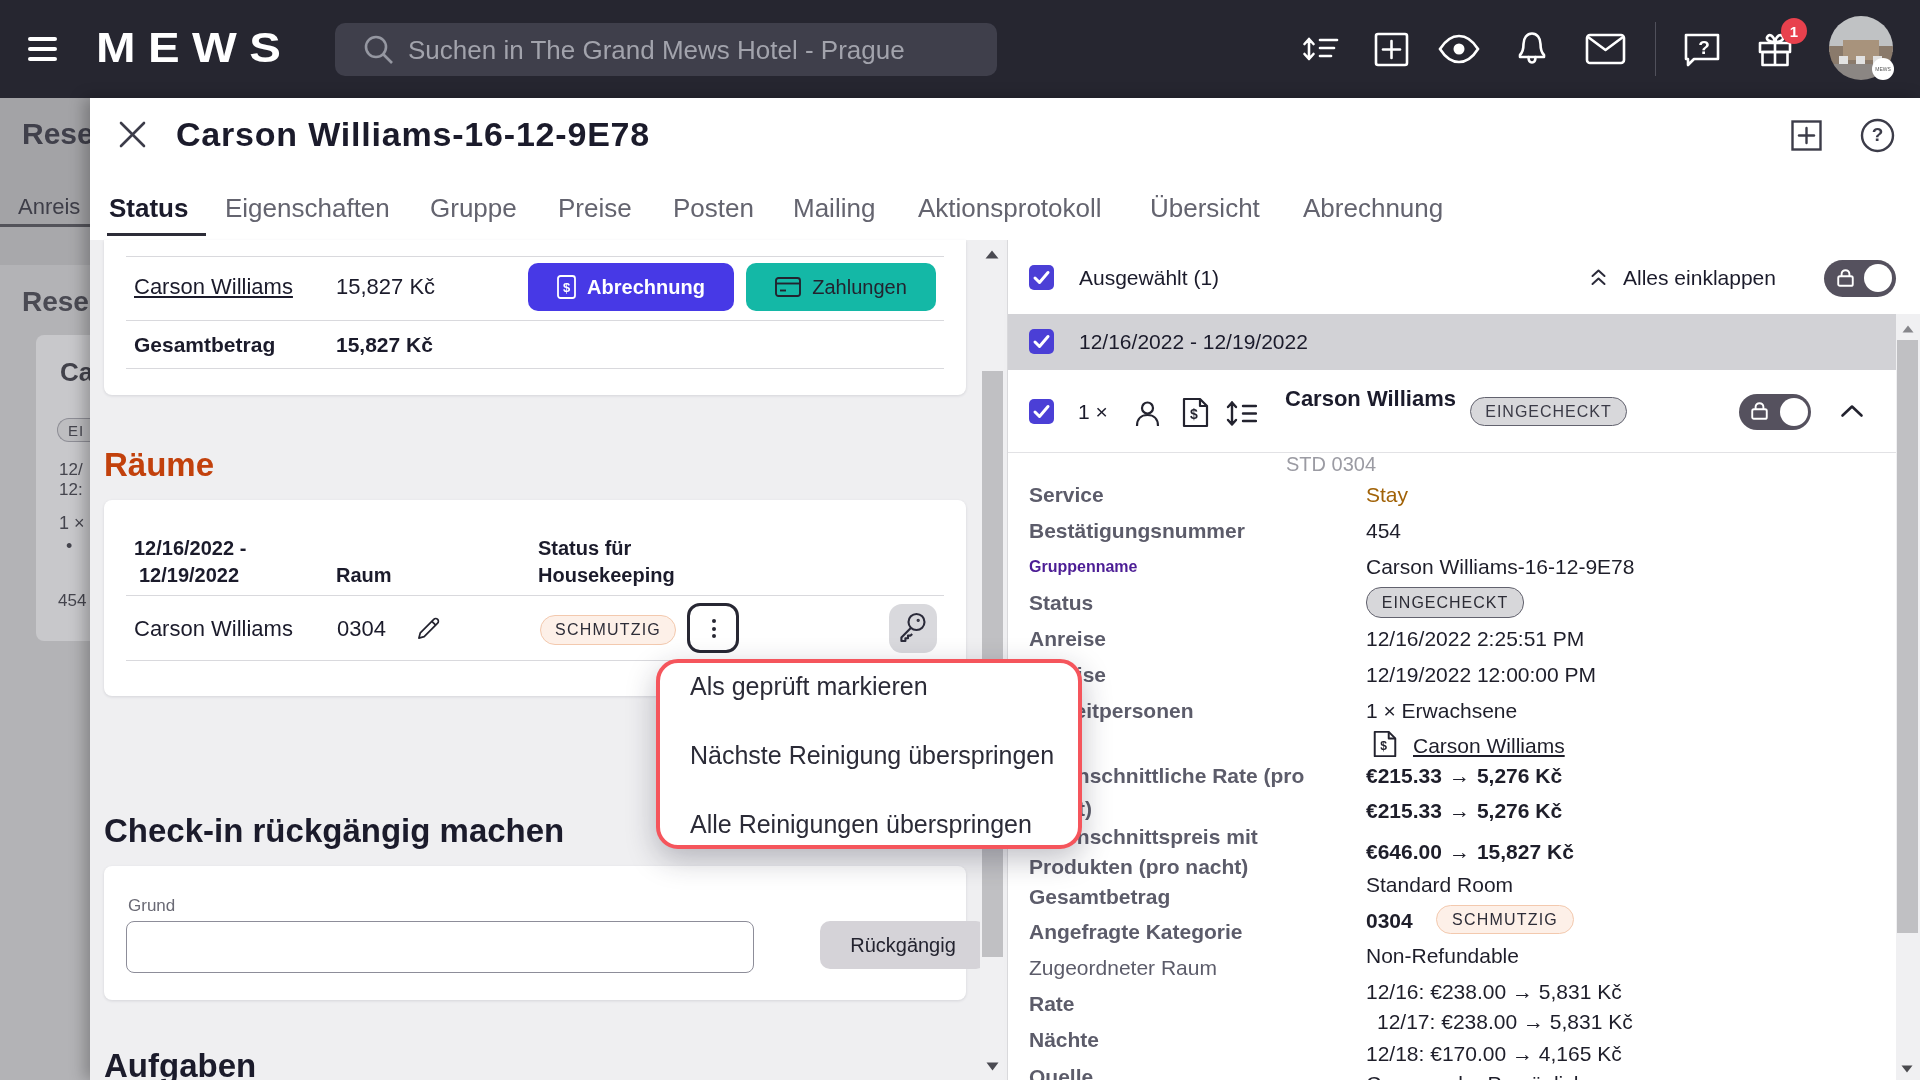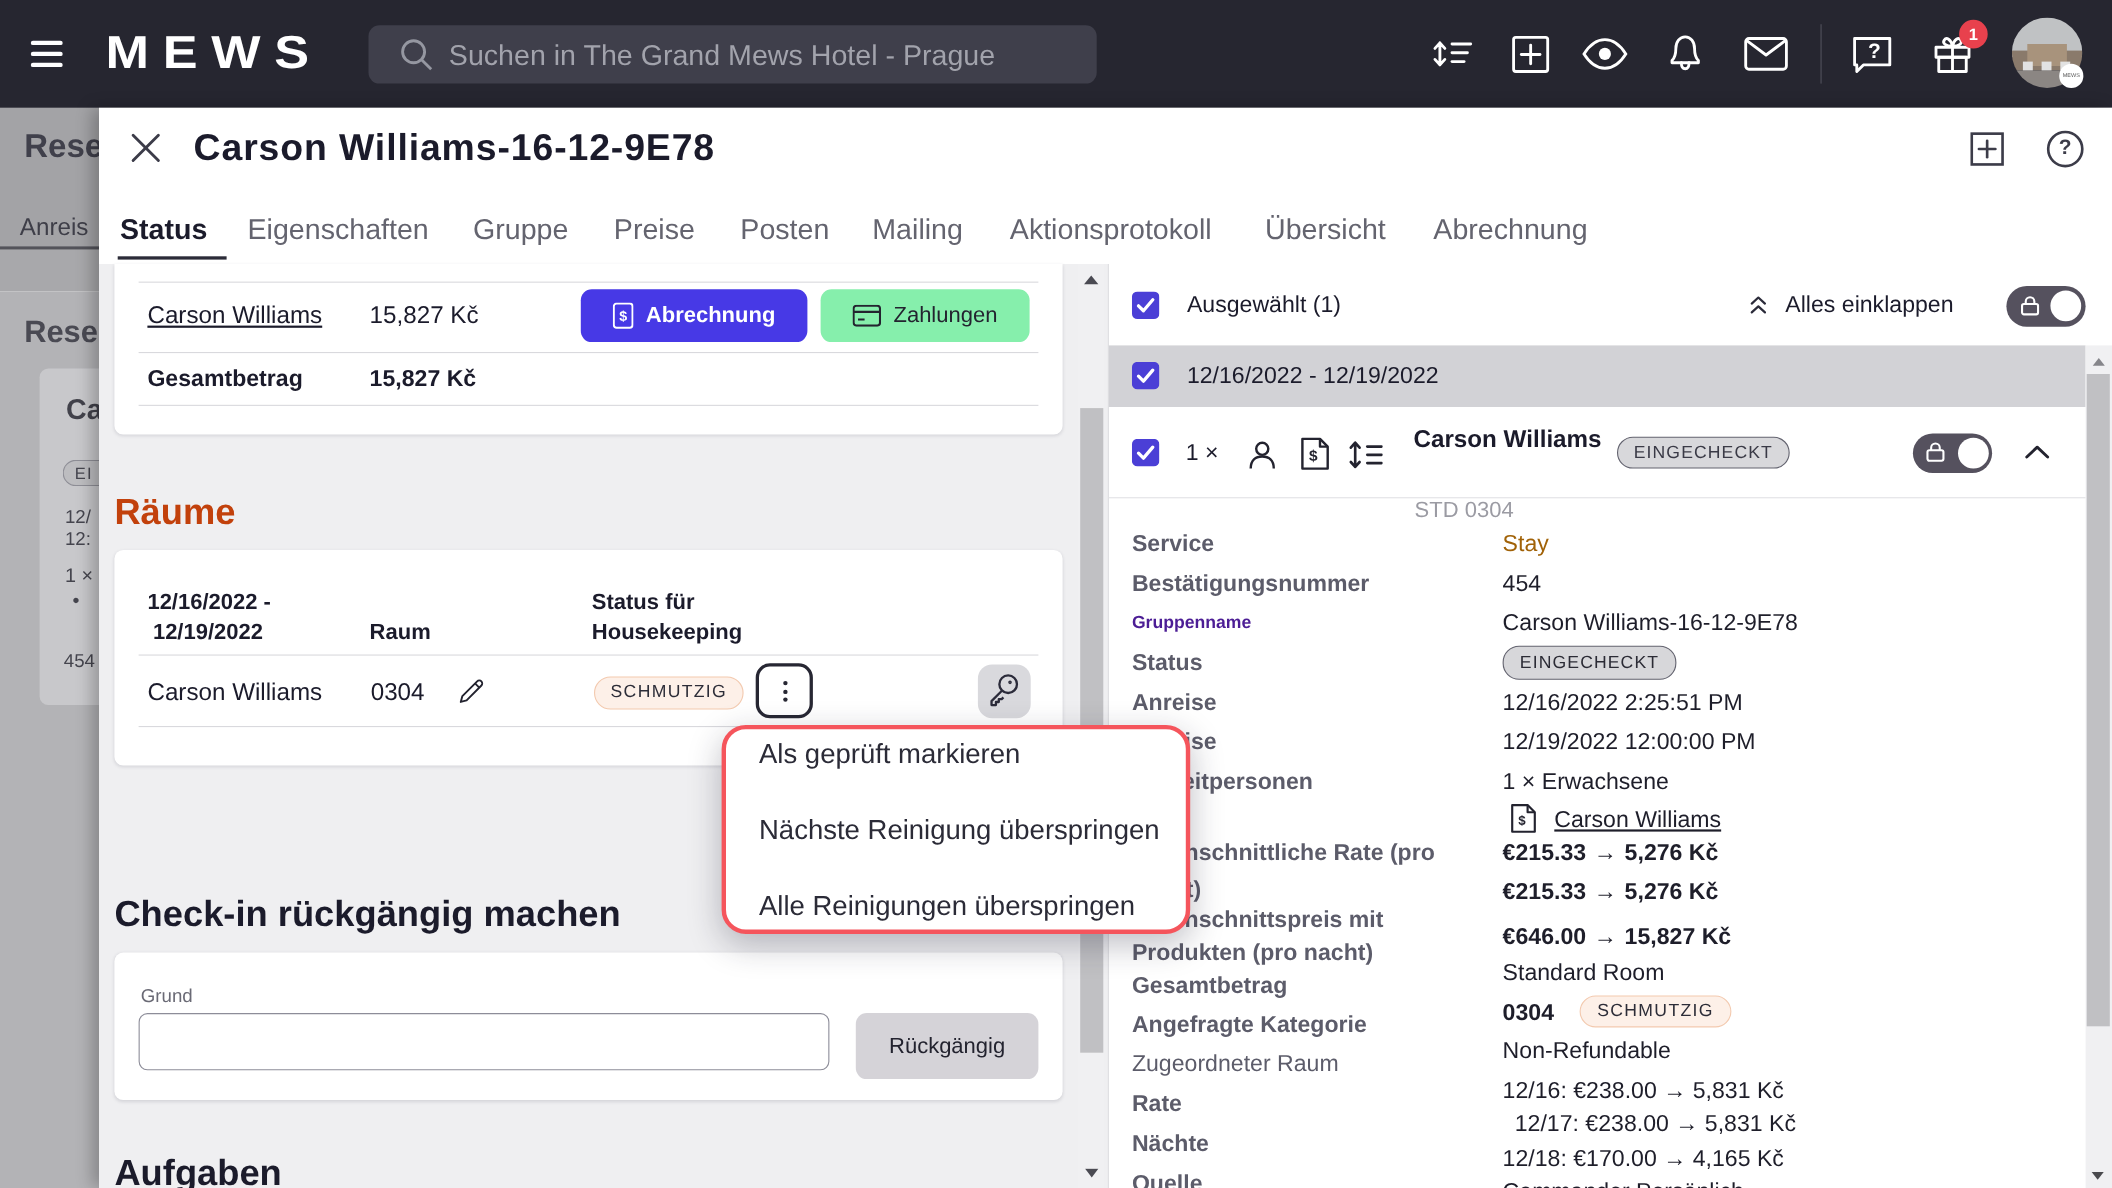--- a/index.html
+++ b/index.html
@@ -137,21 +137,21 @@
   <div class="abs" style="left:126px;top:256px;width:818px;height:1px;background:#d9d9dd;"></div>
   <div class="abs ct" style="left:134px;top:274px;height:26px;font-size:22px;color:#1b1b2b;text-decoration:underline;">Carson Williams</div>
   <div class="abs ct" style="left:336px;top:274px;height:26px;font-size:22px;color:#1b1b2b;">15,827 Kč</div>
   <div class="abs ct" style="left:528px;top:263px;width:206px;height:48px;background:#4739e6;border-radius:10px;justify-content:center;">
     <svg width="19" height="24" viewBox="0 0 19 24" fill="none" stroke="#fff" stroke-width="1.8" style="margin-right:11px;">
         <rect x="1" y="1" width="17" height="22" rx="2.5"></rect>
         <text x="9.5" y="17" fill="#fff" stroke="none" font-size="13" font-weight="700" text-anchor="middle" font-family="Liberation Sans">$</text>
       </svg>
     <span style="font-size:20px;font-weight:700;color:#fff;">Abrechnung</span>
   </div>
-  <div class="abs ct" style="left:746px;top:263px;width:190px;height:48px;background:#86efac;border-radius:10px;justify-content:center;">
+  <div class="abs ct" style="left:746px;top:263px;width:190px;height:48px;background:#14b8a6;border-radius:10px;justify-content:center;">
     <svg width="26" height="20" viewBox="0 0 26 20" fill="none" stroke="#23232f" stroke-width="1.9" style="margin-right:11px;">
         <rect x="1" y="1" width="24" height="18" rx="2.5"></rect>
         <line x1="1" y1="6.5" x2="25" y2="6.5"></line>
         <line x1="5" y1="13.5" x2="11" y2="13.5"></line>
       </svg>
     <span style="font-size:20px;color:#23232f;">Zahlungen</span>
   </div>
   <div class="abs" style="left:126px;top:320px;width:818px;height:1px;background:#d9d9dd;"></div>
   <div class="abs ct" style="left:134px;top:333px;height:24px;font-size:21px;font-weight:700;color:#1b1b2b;">Gesamtbetrag</div>
   <div class="abs ct" style="left:336px;top:333px;height:24px;font-size:21px;font-weight:700;color:#1b1b2b;">15,827 Kč</div>
@@ -181,21 +181,21 @@
       <circle cx="18.5" cy="10" r="8"></circle>
       <circle cx="20.2" cy="8.3" r="0.6" fill="#2b2b3a"></circle>
       <path d="M12.8 16 L3.4 25.4 L3.4 29 L7.4 29 L7.4 26.2 L10 26.2 L10 23.6 L12.6 23.6 L14.2 22"></path>
     </svg>
   <div class="abs" style="left:126px;top:660px;width:818px;height:1px;background:#d9d9dd;"></div>
 
   <div class="abs ct" style="left:104px;top:812px;height:38px;font-size:33px;font-weight:600;color:#1b1b2b;">Check-in rückgängig machen</div>
   <div class="abs" style="left:104px;top:866px;width:862px;height:134px;background:#fff;border-radius:8px;box-shadow:0 1px 3px rgba(40,40,60,0.13);"></div>
   <div class="abs ct" style="left:128px;top:896px;height:20px;font-size:17px;color:#6a6a75;">Grund</div>
   <div class="abs" style="left:126px;top:921px;width:628px;height:52px;background:#fff;border:1.5px solid #8d8d99;border-radius:8px;"></div>
-  <div class="abs ct" style="left:778px;top:921px;width:166px;height:60px;background:#d5d3d8;border-radius:10px;justify-content:center;font-size:20px;color:#23232f;">Rückgängig</div>
+  <div class="abs ct" style="left:820px;top:921px;width:166px;height:48px;background:#d5d3d8;border-radius:10px;justify-content:center;font-size:20px;color:#23232f;">Rückgängig</div>
 
   <div class="abs ct" style="left:104px;top:1047px;height:38px;font-size:33px;font-weight:600;color:#1b1b2b;">Aufgaben</div>
   <div class="abs ct" style="left:742px;top:1102px;width:202px;height:30px;background:#d5d3d8;border-radius:10px 10px 0 0;justify-content:center;font-size:20px;color:#23232f;">Aufgabe erstellen</div>
 
   <div class="abs" style="left:980px;top:240px;width:24px;height:840px;background:#f0f0f2;"></div>
   <svg class="abs" style="left:985px;top:250px;" width="14" height="9" viewBox="0 0 14 9">
       <path d="M7 0.5 L13.5 8.5 L0.5 8.5 Z" fill="#4a4a52"></path>
     </svg>
   <div class="abs" style="left:982px;top:371px;width:21px;height:586px;background:#c0c0c3;"></div>
   <svg class="abs" style="left:986px;top:1062px;" width="13" height="9" viewBox="0 0 13 9">

